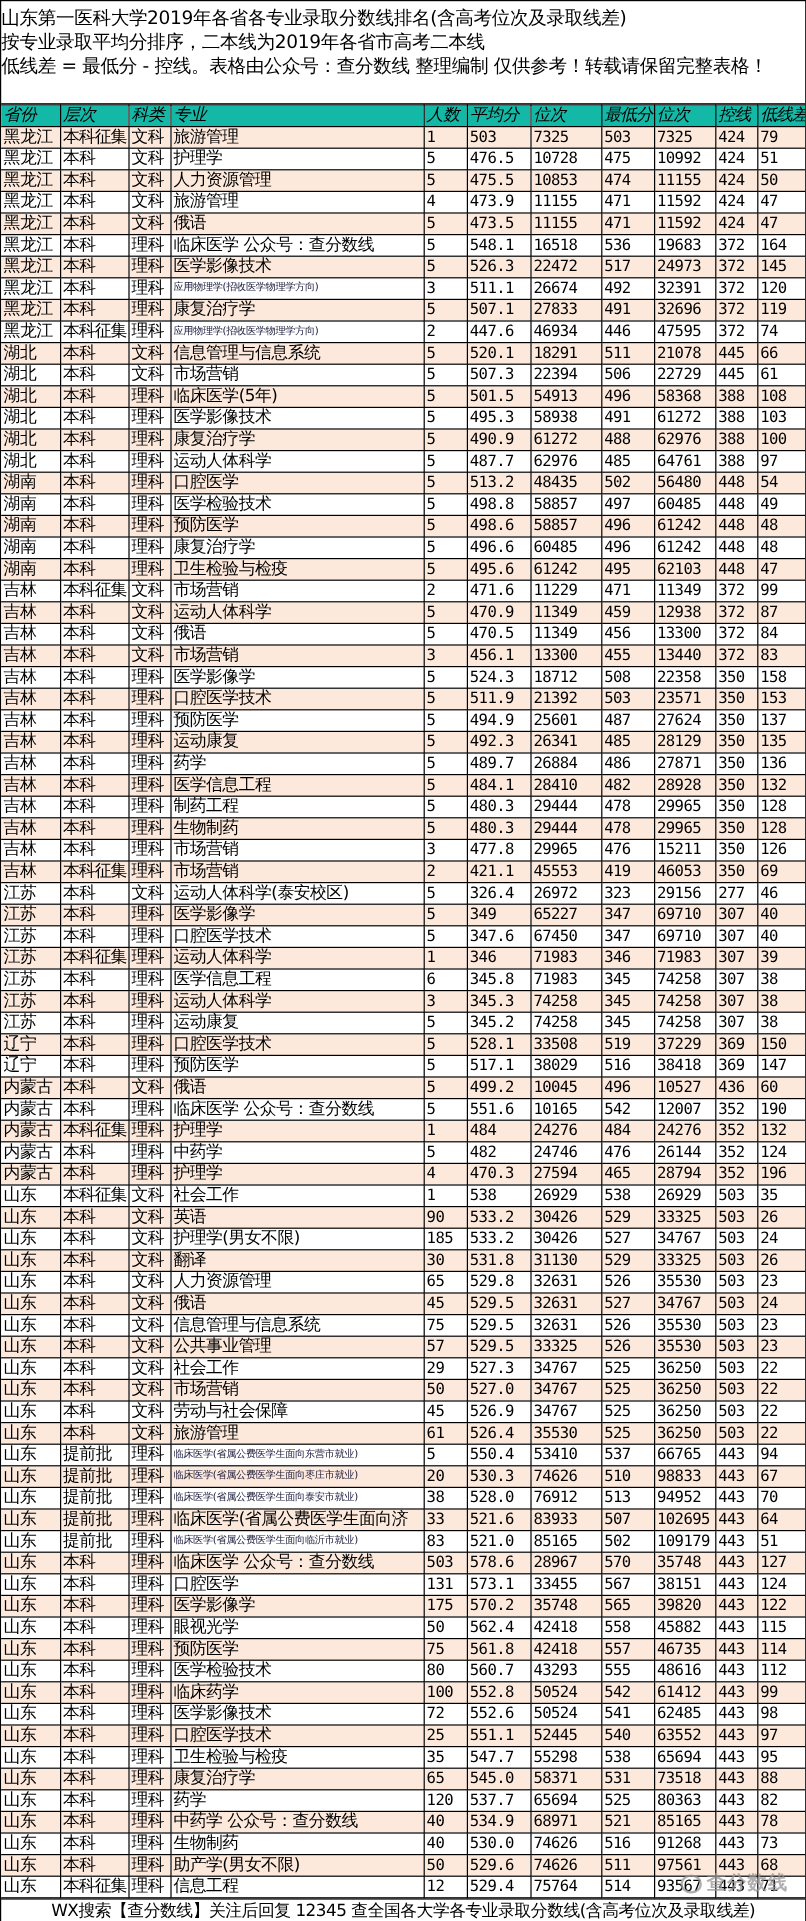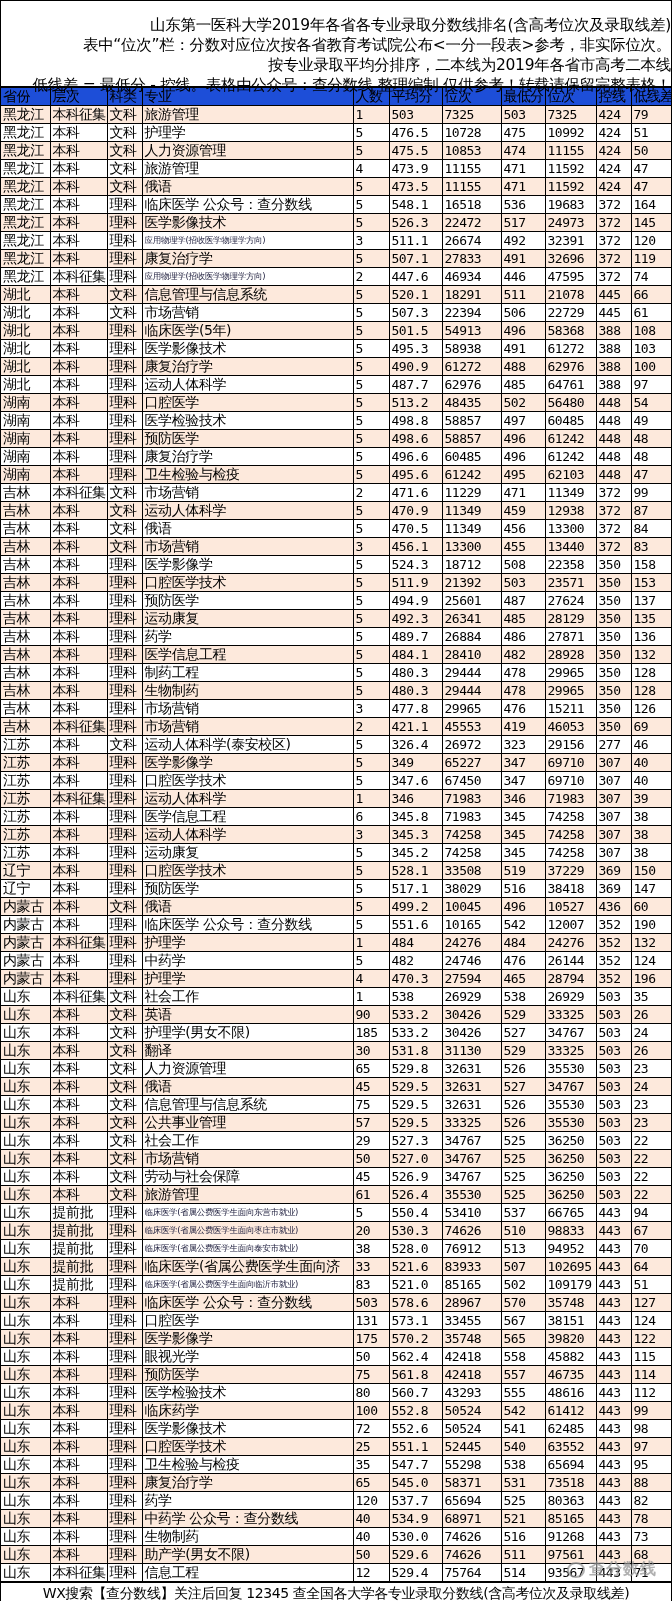--- a/index.html
+++ b/index.html
@@ -1,23 +1,23 @@
 <!DOCTYPE html>
 <html><head>
 <meta charset="utf-8">
 <style>
   html, body { margin:0; padding:0; background:#ffffff; }
   body { width:672px; height:1601px; overflow:hidden; font-family:"DejaVu Sans", sans-serif; color:#000; }
   .sheet { position:relative; width:670px; border:1px solid #000; border-bottom:none; }
-  .title-block { height:86px; text-align:right; border-bottom:1px solid #000; box-sizing:border-box; padding-top:14px; }
+  .title-block { height:86px; text-align:left; border-bottom:1px solid #000; box-sizing:border-box; padding-top:4px; }
   .title-line { font-size:15.5px; line-height:20px; white-space:nowrap; letter-spacing:-0.3px; }
   table { border-collapse:collapse; table-layout:fixed; width:670px; }
   td, th { border:1px solid #000; padding:0 0 0 2px; height:17px; font-weight:normal; text-align:left;
            font-size:14px; line-height:17px; white-space:nowrap; overflow:hidden; letter-spacing:-0.4px; }
-  th { font-size:14px; background:#1d4ed8; }
+  th { font-size:14px; background:#14b8a6;font-style:italic; }
   th.small, td.small { font-size:14px; letter-spacing:-0.8px; }
   td.num { font-family:"DejaVu Sans Mono", monospace; font-size:13px; letter-spacing:-0.5px; }
   td.tiny { font-size:8.5px; letter-spacing:-0.3px; color:#1a1a3a; }
   tr.odd td { background:#fde9dc; }
   tr.even td { background:#ffffff; }
   tr td:first-child { border-left:none; }
   tr td:last-child { border-right:none; }
   tr th:first-child { border-left:none; }
   tr th:last-child { border-right:none;margin-top:28px; }
   .footer { height:20px; border-top:1px solid #000; border-bottom:1px solid #000; text-align:center;
@@ -26,21 +26,20 @@
                font-weight:bold; letter-spacing:1px;margin-top:36px; }
   .watermark .wm-icon { display:inline-block; width:14px; height:12px; border-radius:50%;
                         border:2px solid rgba(150,150,150,0.75); margin-right:4px; vertical-align:middle; }
 </style>
 </head>
 <body>
 
 <div class="sheet">
   <div class="title-block">
     <div class="title-line">山东第一医科大学2019年各省各专业录取分数线排名(含高考位次及录取线差)</div>
-    <div class="title-line">表中“位次”栏：分数对应位次按各省教育考试院公布&lt;一分一段表&gt;参考，非实际位次。</div>
     <div class="title-line">按专业录取平均分排序，二本线为2019年各省市高考二本线</div>
     <div class="title-line">低线差 = 最低分 - 控线。表格由公众号：查分数线 整理编制 仅供参考！转载请保留完整表格！</div>
   </div>
 
   <table>
     <colgroup>
       <col style="width:49px">
         <col style="width:57px">
         <col style="width:35px">
         <col style="width:211px">

